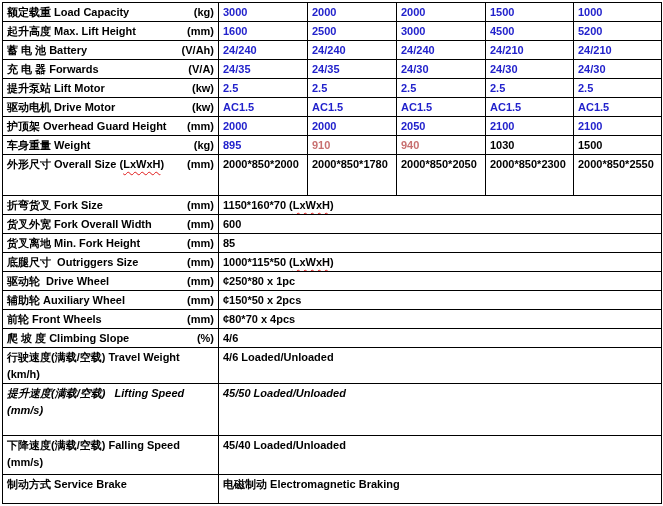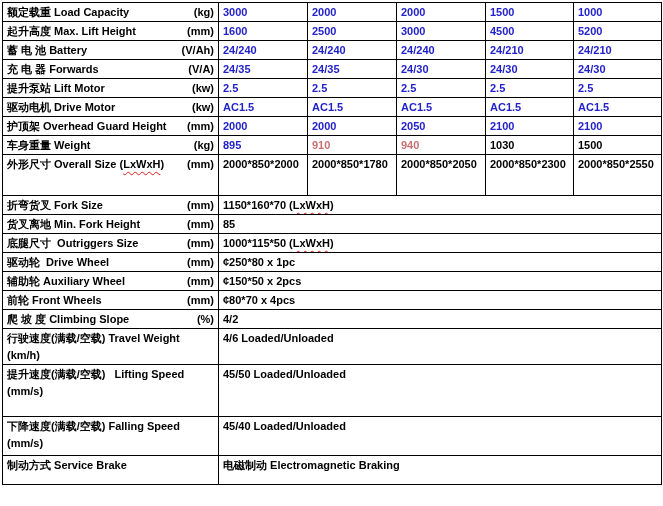--- a/index.html
+++ b/index.html
@@ -137,20 +137,24 @@
           <td class="val c-black"><span>2000*850*1780</span></td>
           <td class="val c-black"><span>2000*850*2050</span></td>
           <td class="val c-black"><span>2000*850*2300</span></td>
           <td class="val c-black"><span>2000*850*2550</span></td>
         </tr>
         <tr class="row">
           <td><div class="labwrap"><span class="lab">折弯货叉 Fork Size</span><span class="unit">(mm)</span></div></td>
           <td colspan="5" class="val c-black"><span><span>1150*160*70 (</span><span class="squig">LxWxH</span><span>)</span></span></td>
         </tr>
         <tr class="row">
+          <td><div class="labwrap"><span class="lab">货叉外宽 Fork Overall Width</span><span class="unit">(mm)</span></div></td>
+          <td colspan="5" class="val c-black"><span>600</span></td>
+        </tr>
+        <tr class="row">
           <td><div class="labwrap"><span class="lab">货叉离地 Min. Fork Height</span><span class="unit">(mm)</span></div></td>
           <td colspan="5" class="val c-black"><span>85</span></td>
         </tr>
         <tr class="row">
           <td><div class="labwrap"><span class="lab">底腿尺寸  Outriggers Size</span><span class="unit">(mm)</span></div></td>
           <td colspan="5" class="val c-black"><span><span>1000*115*50 (</span><span class="squig">LxWxH</span><span>)</span></span></td>
         </tr>
         <tr class="row">
           <td><div class="labwrap"><span class="lab">驱动轮  Drive Wheel</span><span class="unit">(mm)</span></div></td>
           <td colspan="5" class="val c-black"><span>¢250*80 x 1pc</span></td>
@@ -158,27 +162,27 @@
         <tr class="row">
           <td><div class="labwrap"><span class="lab">辅助轮 Auxiliary Wheel</span><span class="unit">(mm)</span></div></td>
           <td colspan="5" class="val c-black"><span>¢150*50 x 2pcs</span></td>
         </tr>
         <tr class="row">
           <td><div class="labwrap"><span class="lab">前轮 Front Wheels</span><span class="unit">(mm)</span></div></td>
           <td colspan="5" class="val c-black"><span>¢80*70 x 4pcs</span></td>
         </tr>
         <tr class="row">
           <td><div class="labwrap"><span class="lab">爬 坡 度 Climbing Slope</span><span class="unit">(%)</span></div></td>
-          <td colspan="5" class="val c-black"><span>4/2</span></td>
+          <td colspan="5" class="val c-black"><span>4/6</span></td>
         </tr>
         <tr class="row">
           <td><div class="labwrap"><span class="lab">行驶速度(满载/空载) Travel Weight (km/h)</span></div></td>
           <td colspan="5" class="val c-black"><span>4/6 Loaded/Unloaded</span></td>
         </tr>
-        <tr class="row" style="height: 52px;">
+        <tr class="row" style="height: 52px; font-style: italic;">
           <td><div class="labwrap"><span class="lab">提升速度(满载/空载)   Lifting Speed
 (mm/s)</span></div></td>
           <td colspan="5" class="val c-black"><span>45/50 Loaded/Unloaded</span></td>
         </tr>
         <tr class="row" style="height: 39px;">
           <td><div class="labwrap"><span class="lab">下降速度(满载/空载) Falling Speed
 (mm/s)</span></div></td>
           <td colspan="5" class="val c-black"><span>45/40 Loaded/Unloaded</span></td>
         </tr>
         <tr class="row" style="height: 29px;">

